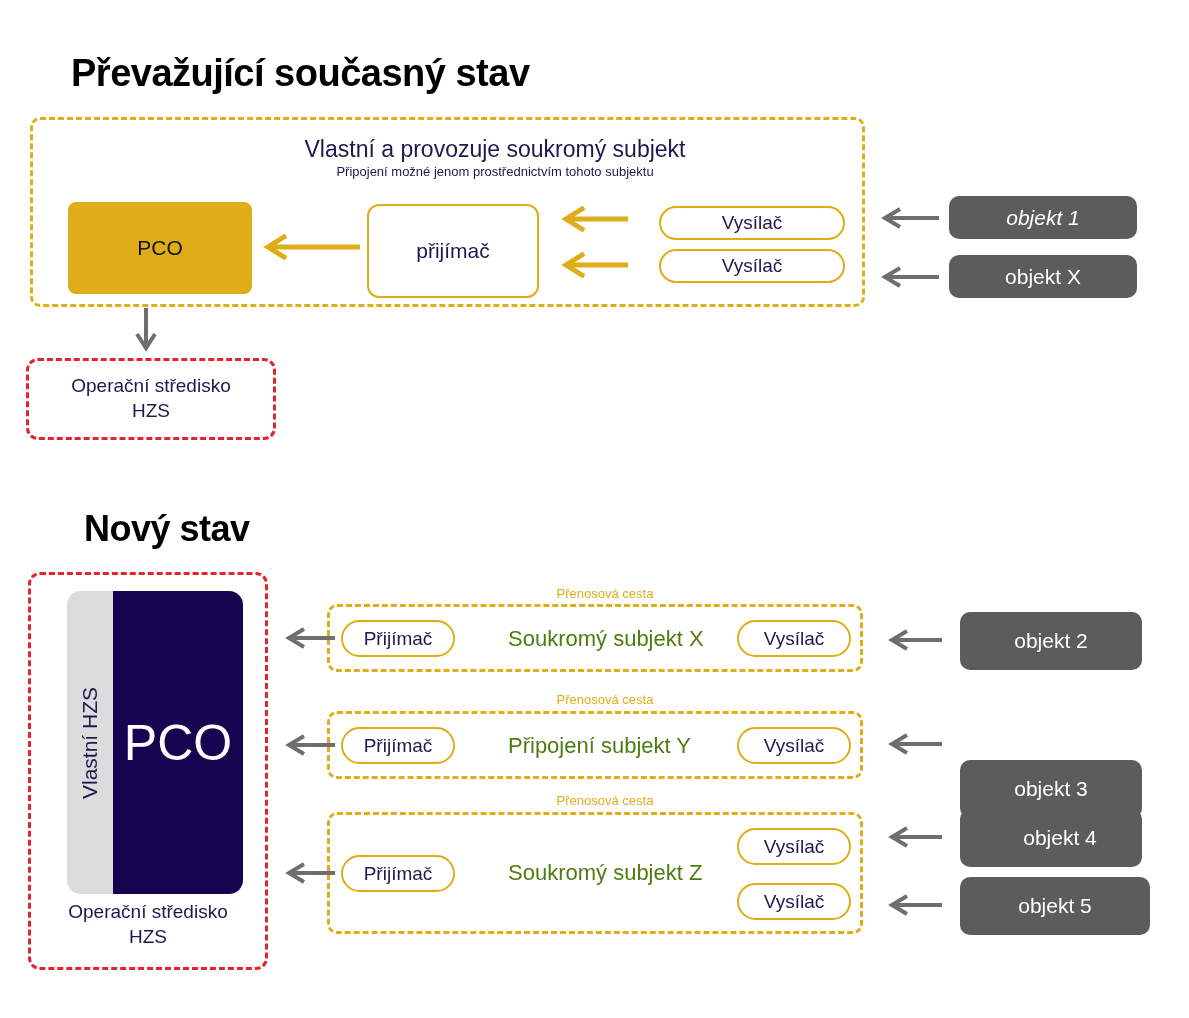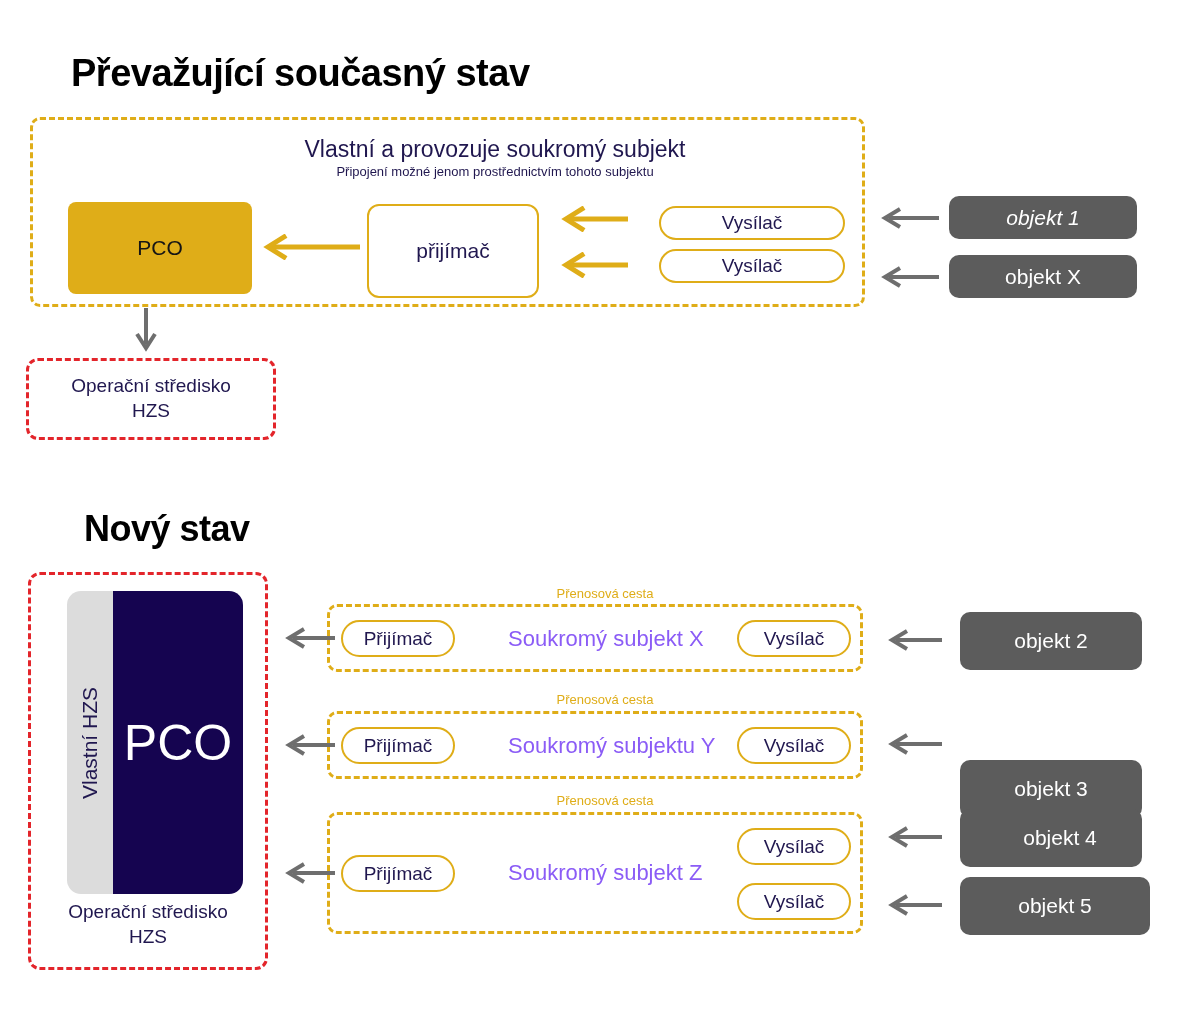--- a/index.html
+++ b/index.html
@@ -147,21 +147,21 @@
   }
   .path-box {
     position: absolute;
     border: 3px dashed #DFAD18;
     border-radius: 10px;
     box-sizing: border-box;
   }
   .path-subject {
     position: absolute;
     font-size: 22px;
-    color: #8b5cf6;
+    color: #4d7c0f;
     white-space: nowrap;
   }
 
   #path1-label { left: 470px; top: 586px; width: 270px; }
   #path1-box   { left: 327px; top: 604px; width: 536px; height: 68px; }
   #path1-recv  { left: 341px; top: 620px; width: 114px; height: 37px; }
   #path1-subj  { left: 508px; top: 626px; }
   #path1-tx    { left: 737px; top: 620px; width: 114px; height: 37px; }
 
   #path2-label { left: 470px; top: 692px; width: 270px; }
@@ -257,21 +257,21 @@
 
 <div class="abs path-label" id="path1-label">Přenosová cesta</div>
 <div class="path-box" id="path1-box"></div>
 <div class="abs pill" id="path1-recv">Přijímač</div>
 <div class="path-subject" id="path1-subj">Soukromý subjekt X</div>
 <div class="abs pill" id="path1-tx">Vysílač</div>
 
 <div class="abs path-label" id="path2-label">Přenosová cesta</div>
 <div class="path-box" id="path2-box"></div>
 <div class="abs pill" id="path2-recv">Přijímač</div>
-<div class="path-subject" id="path2-subj">Soukromý subjektu Y</div>
+<div class="path-subject" id="path2-subj">Připojení subjekt Y</div>
 <div class="abs pill" id="path2-tx">Vysílač</div>
 
 <div class="abs path-label" id="path3-label">Přenosová cesta</div>
 <div class="path-box" id="path3-box"></div>
 <div class="abs pill" id="path3-recv">Přijímač</div>
 <div class="path-subject" id="path3-subj">Soukromý subjekt Z</div>
 <div class="abs pill" id="path3-tx1">Vysílač</div>
 <div class="abs pill" id="path3-tx2">Vysílač</div>
 
 <svg class="abs arrow" id="arrow-pco-r1" width="56" height="24" viewBox="0 0 56 24">

